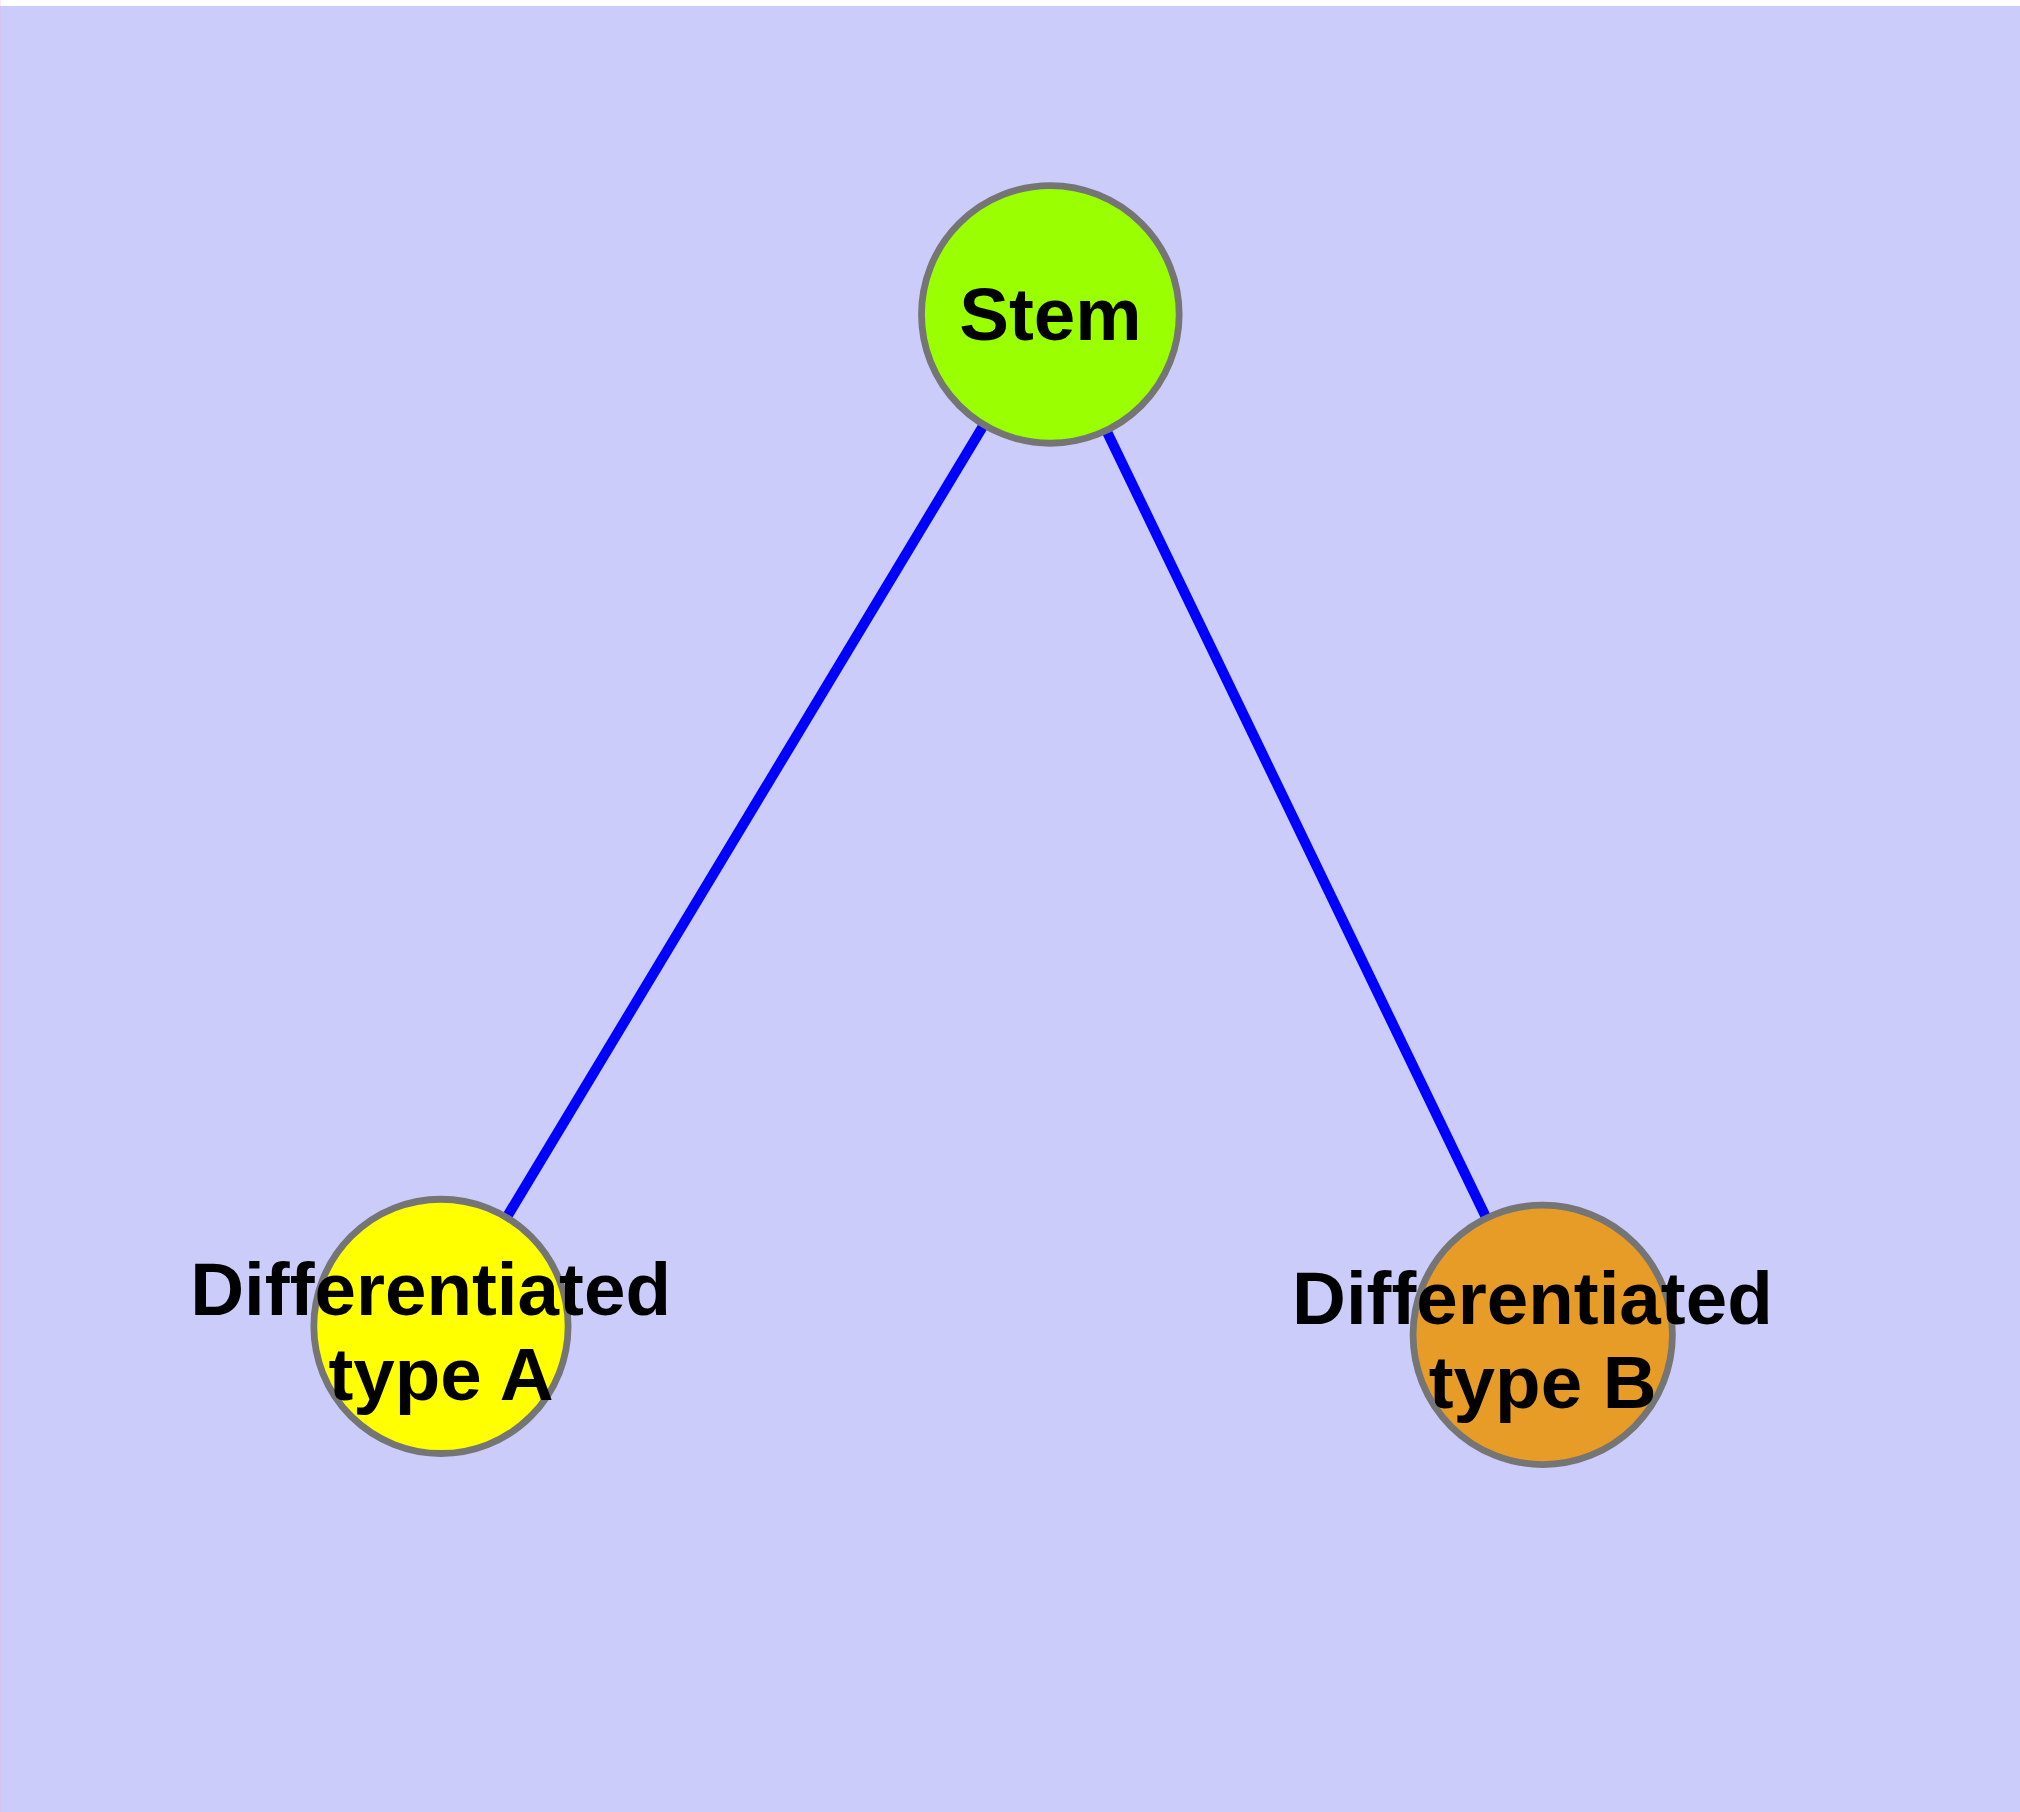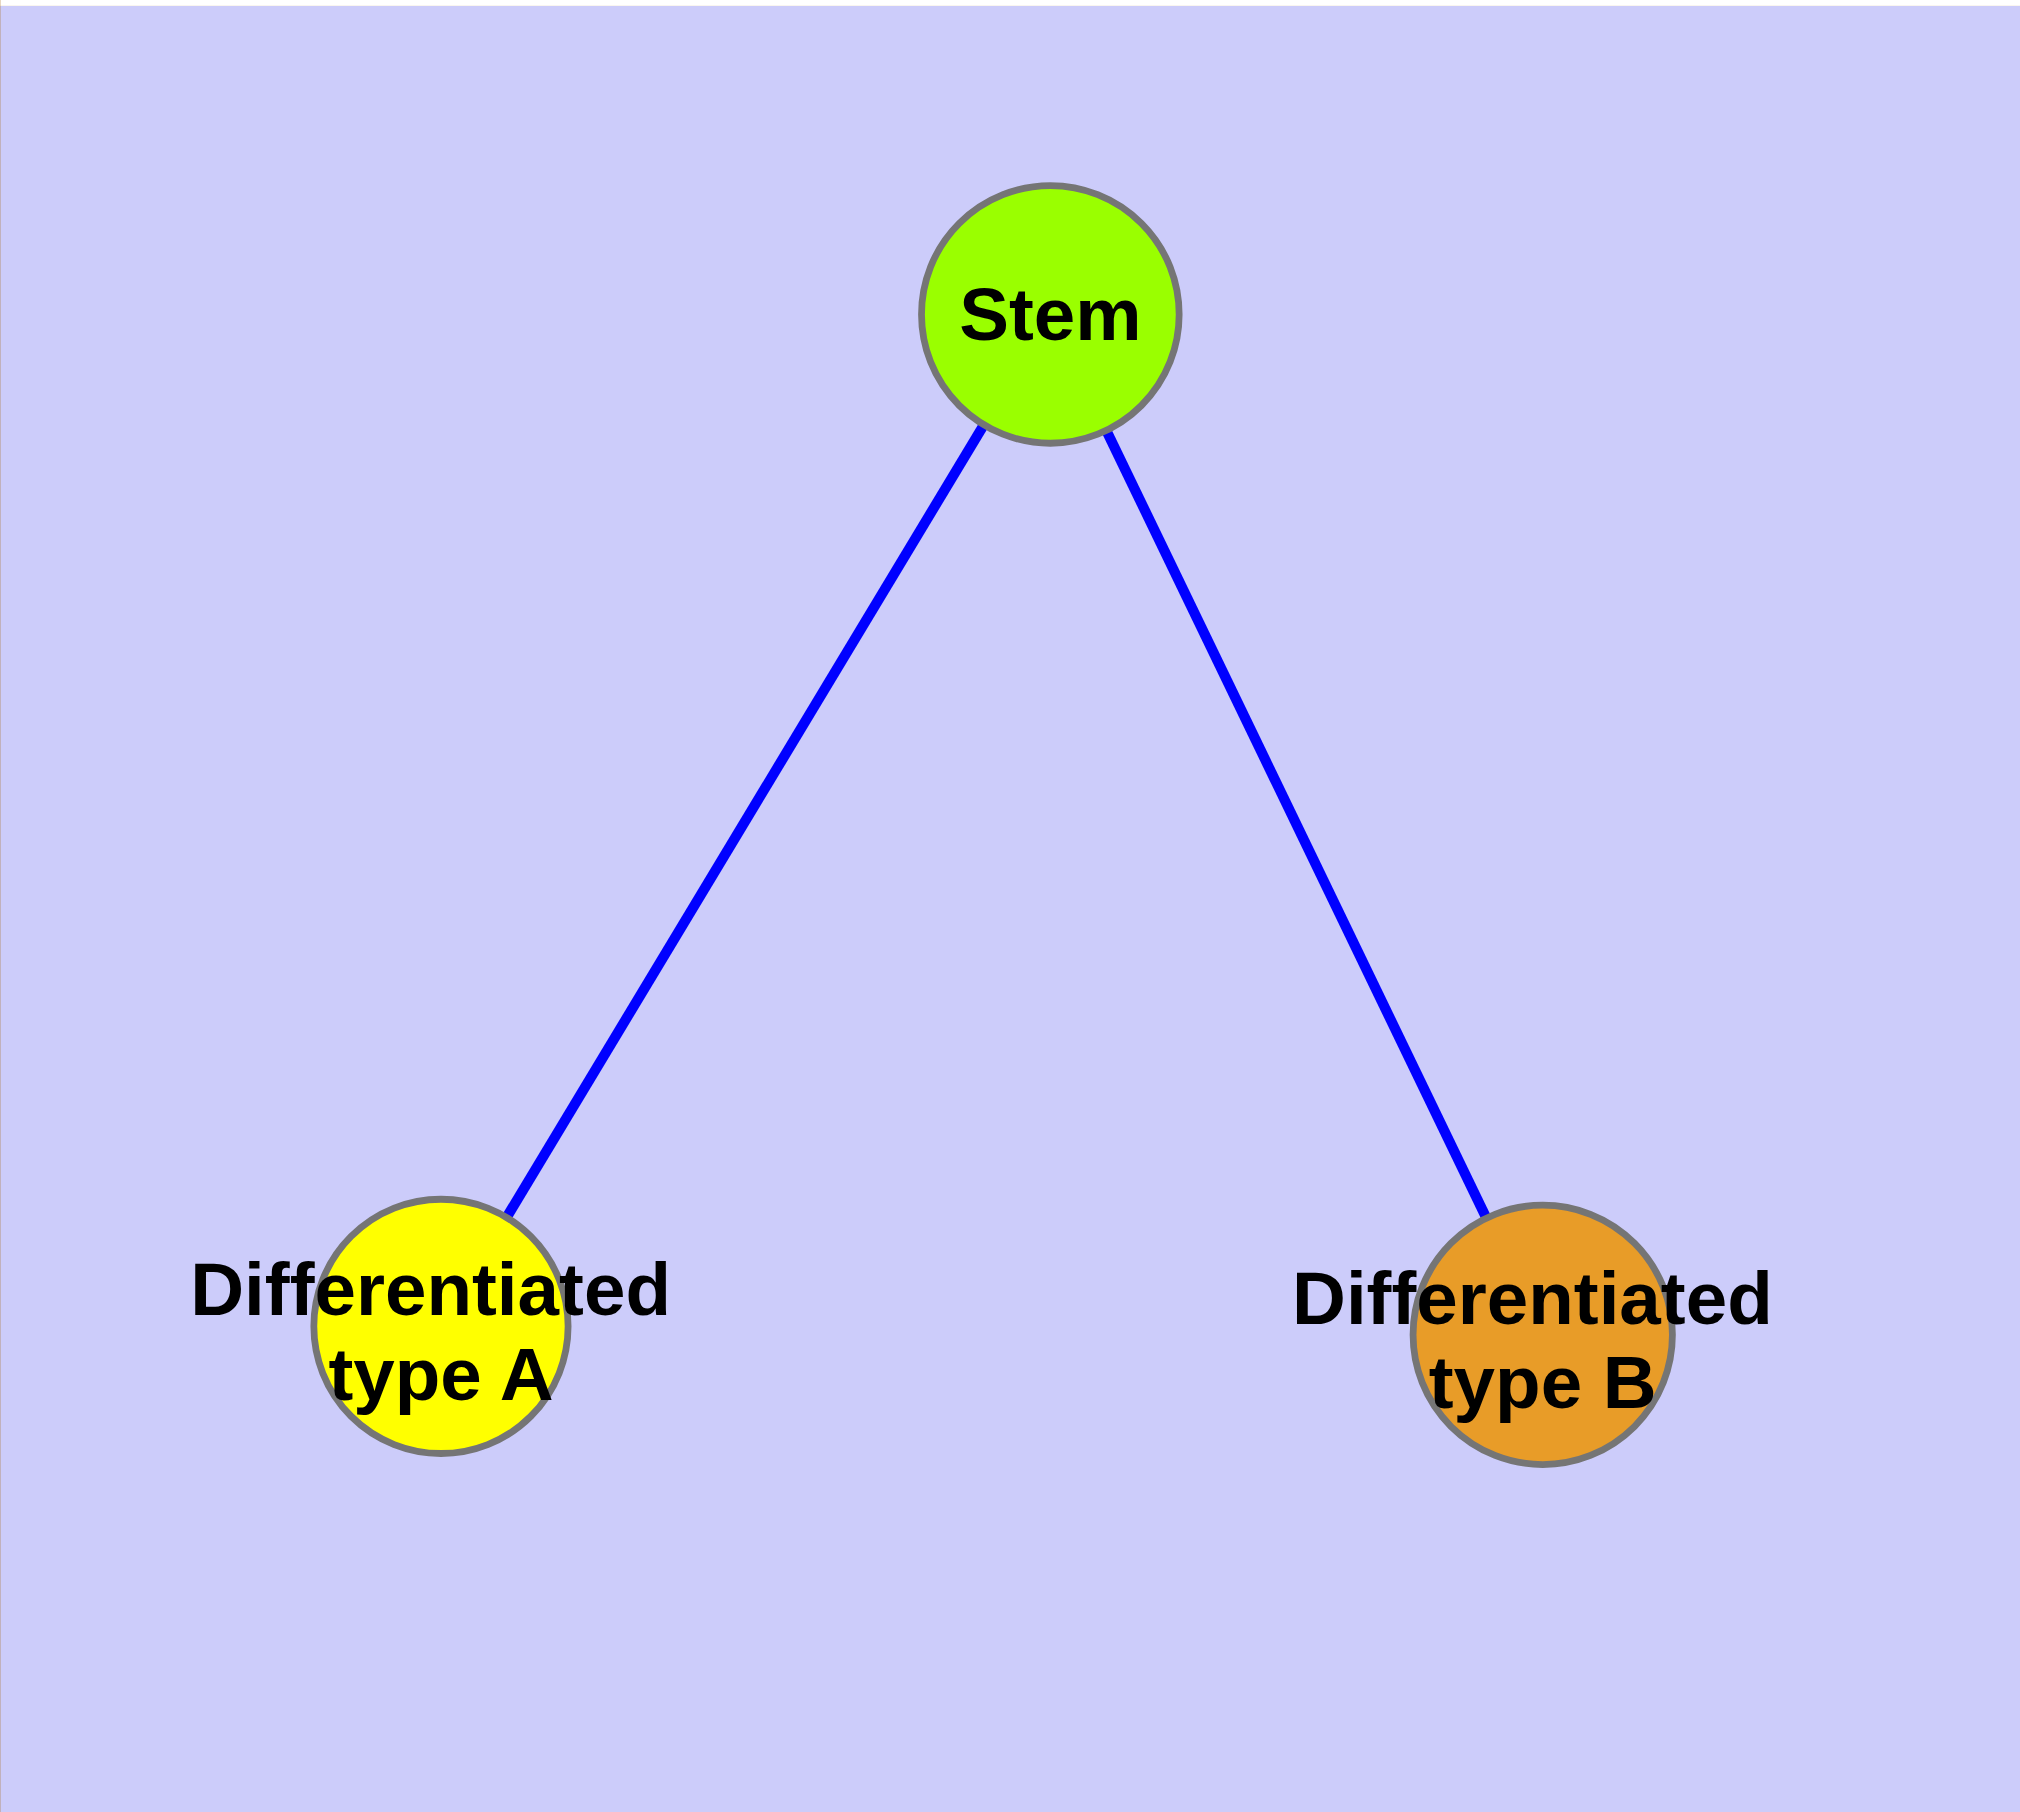--- a/index.html
+++ b/index.html
@@ -11,21 +11,21 @@
   body {
     width: 2021px;
     height: 1812px;
     overflow: hidden;
     font-family: "Liberation Sans", sans-serif;
   }
   #graph-canvas {
     position: relative;
     width: 2021px;
     height: 1812px;
-    background: #a16207;
+    background: #f9a8d4;
   }
   #graph-svg {
     position: absolute;
     top: 0;
     left: 0;
     width: 2021px;
     height: 1812px;
     display: block;
   }
   .node-label {

